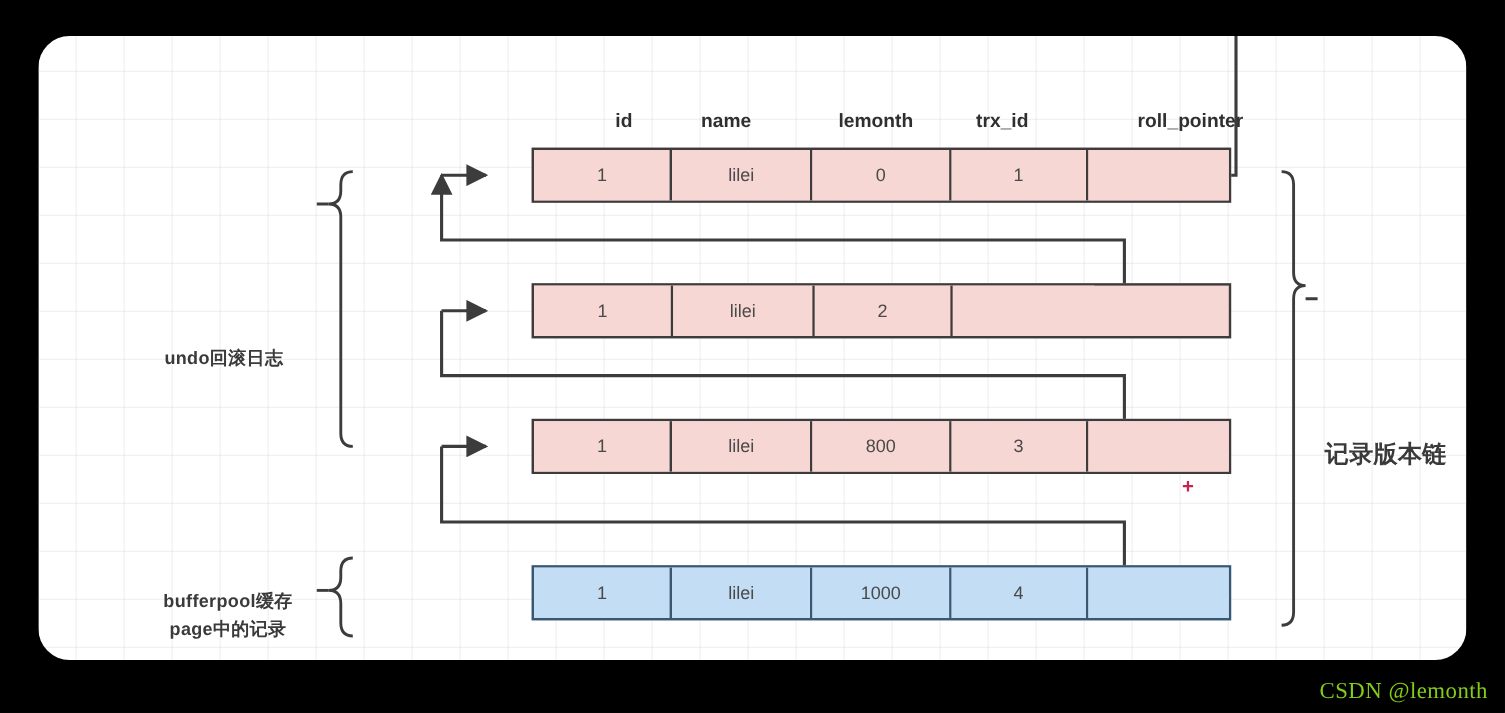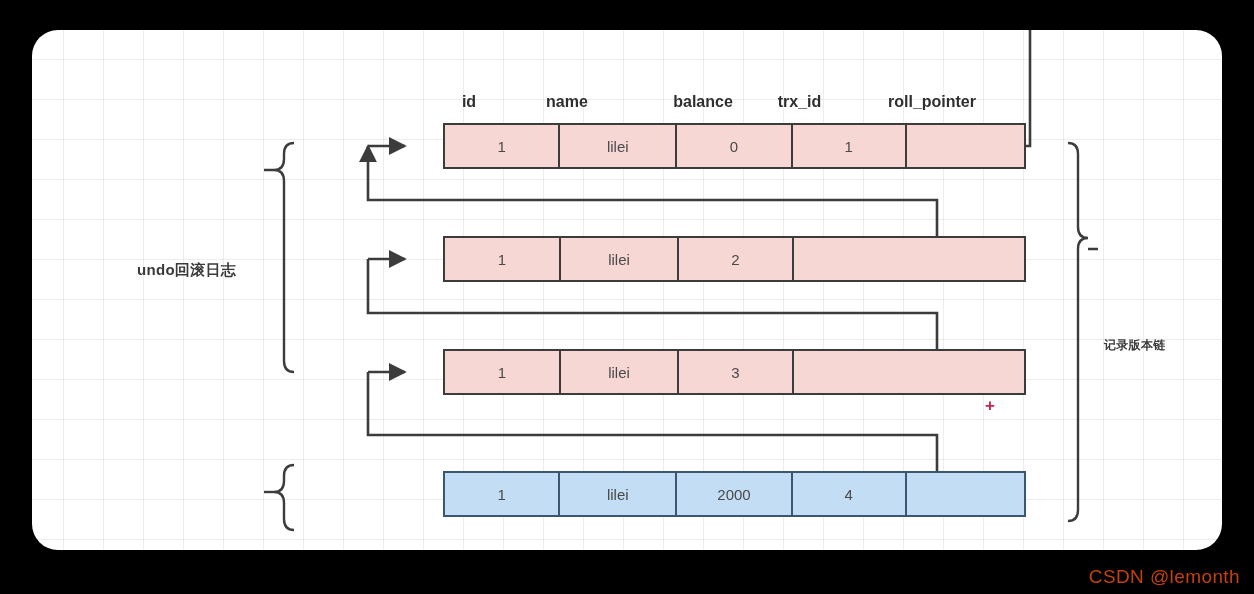--- a/index.html
+++ b/index.html
@@ -25,37 +25,37 @@
   .row .cell:last-child{border-right:none;}
   .row.undo{background:#f7d7d4;}
   .row.undo .cell{background:#f7d7d4;}
   .row.page{background:#c3ddf4;border-color:#3a5670;}
   .row.page .cell{background:#c3ddf4;border-right-color:#3a5670;}
   .c-id{width:116px;} .c-name{width:118px;} .c-balance{width:116px;}
   .c-trx{width:115px;} .c-roll{width:118px;}
 
   
   .hdr{position:absolute;top:63px;font-size:16px;color:#2f2f2f;
-       font-weight:600;text-align:center;}
+       font-weight:600;text-align:right;}
 
   
   .lbl{position:absolute;font-size:15px;font-weight:bold;color:#3a3a3a;
-       letter-spacing:.3px;}
+       letter-spacing:.3px;margin-top:28px;}
   .lbl.two{line-height:1.55;text-align:center;}
 
   
   #wires{position:absolute;left:0;top:0;width:1190px;height:520px;}
 
   
   .plusmark{position:absolute;color:#c7254e;font-size:17px;font-weight:bold;
             line-height:1;}
 
   
-  #wm{position:absolute;right:14px;bottom:6px;color:#c2410c;font-size:19px;
-      letter-spacing:.4px;}
+  #wm{position:absolute;right:14px;bottom:6px;color:#84cc16;font-size:19px;
+      letter-spacing:.4px;font-family:Liberation Serif, serif;}
 </style>
 </head>
 <body>
 
 <div id="stage">
   <div id="canvas">
 
     <svg id="wires" viewBox="0 0 1190 520" xmlns="http://www.w3.org/2000/svg">
       <defs>
         <marker id="ah" viewBox="0 0 10 10" refX="9" refY="5" markerWidth="7" markerHeight="7" orient="auto-start-reverse">
@@ -84,56 +84,61 @@
 
       <path d="M 1036 113 q 10 0 10 11 L 1046 197 q 0 11 10 11 q -10 0 -10 11 L 1046 480
                q 0 11 -10 11" fill="none" stroke="#3c3c3c" stroke-width="2.4"></path>
       <path d="M 1056 219 L 1066 219" fill="none" stroke="#3c3c3c" stroke-width="2.4"></path>
       <path d="M 242 140 L 232 140" fill="none" stroke="#3c3c3c" stroke-width="2.4"></path>
       <path d="M 242 462 L 232 462" fill="none" stroke="#3c3c3c" stroke-width="2.4"></path>
     </svg>
 
     <div class="hdr" style="left:379px;width:116px;">id</div>
     <div class="hdr" style="left:476px;width:118px;">name</div>
-    <div class="hdr" style="left:613px;width:116px;">balance</div>
+    <div class="hdr" style="left:613px;width:116px;">lemonth</div>
     <div class="hdr" style="left:710px;width:115px;">trx_id</div>
-    <div class="hdr" style="left:838px;width:124px;">roll_pointer</div>
+    <div class="hdr" style="left:880px;width:124px;">roll_pointer</div>
 
     <div class="row undo" style="top:93px;">
       <div class="cell c-id">1</div>
       <div class="cell c-name">lilei</div>
       <div class="cell c-balance">0</div>
       <div class="cell c-trx">1</div>
       <div class="cell c-roll"></div>
     </div>
 
     <div class="row undo" style="top:206px;">
       <div class="cell c-id">1</div>
       <div class="cell c-name">lilei</div>
       <div class="cell c-trx">2</div>
       <div class="cell c-roll"></div>
     </div>
 
     <div class="row undo" style="top:319px;">
       <div class="cell c-id">1</div>
       <div class="cell c-name">lilei</div>
+      <div class="cell c-balance">800</div>
       <div class="cell c-trx">3</div>
       <div class="cell c-roll"></div>
     </div>
 
     <div class="row page" style="top:441px;">
       <div class="cell c-id">1</div>
       <div class="cell c-name">lilei</div>
-      <div class="cell c-balance">2000</div>
+      <div class="cell c-balance">1000</div>
       <div class="cell c-trx">4</div>
       <div class="cell c-roll"></div>
     </div>
 
     <div class="plusmark" style="left:953px;top:367px;">+</div>
 
     <div class="lbl" style="left:105px;top:231px;">undo回滚日志</div>
 
+    <div class="lbl two" style="left:88px;top:432px;width:140px;">
+      <span>bufferpool缓存</span><br>
+      <span>page中的记录</span>
+    </div>
 
-    <div class="lbl" style="left:1072px;top:307px;font-size:12px;text-align:center;">记录版本链</div>
+    <div class="lbl" style="left:1072px;top:307px;font-size:20px;text-align:center;">记录版本链</div>
   </div>
 
   <div id="wm">CSDN @lemonth</div>
 </div>
 
 </body></html>

